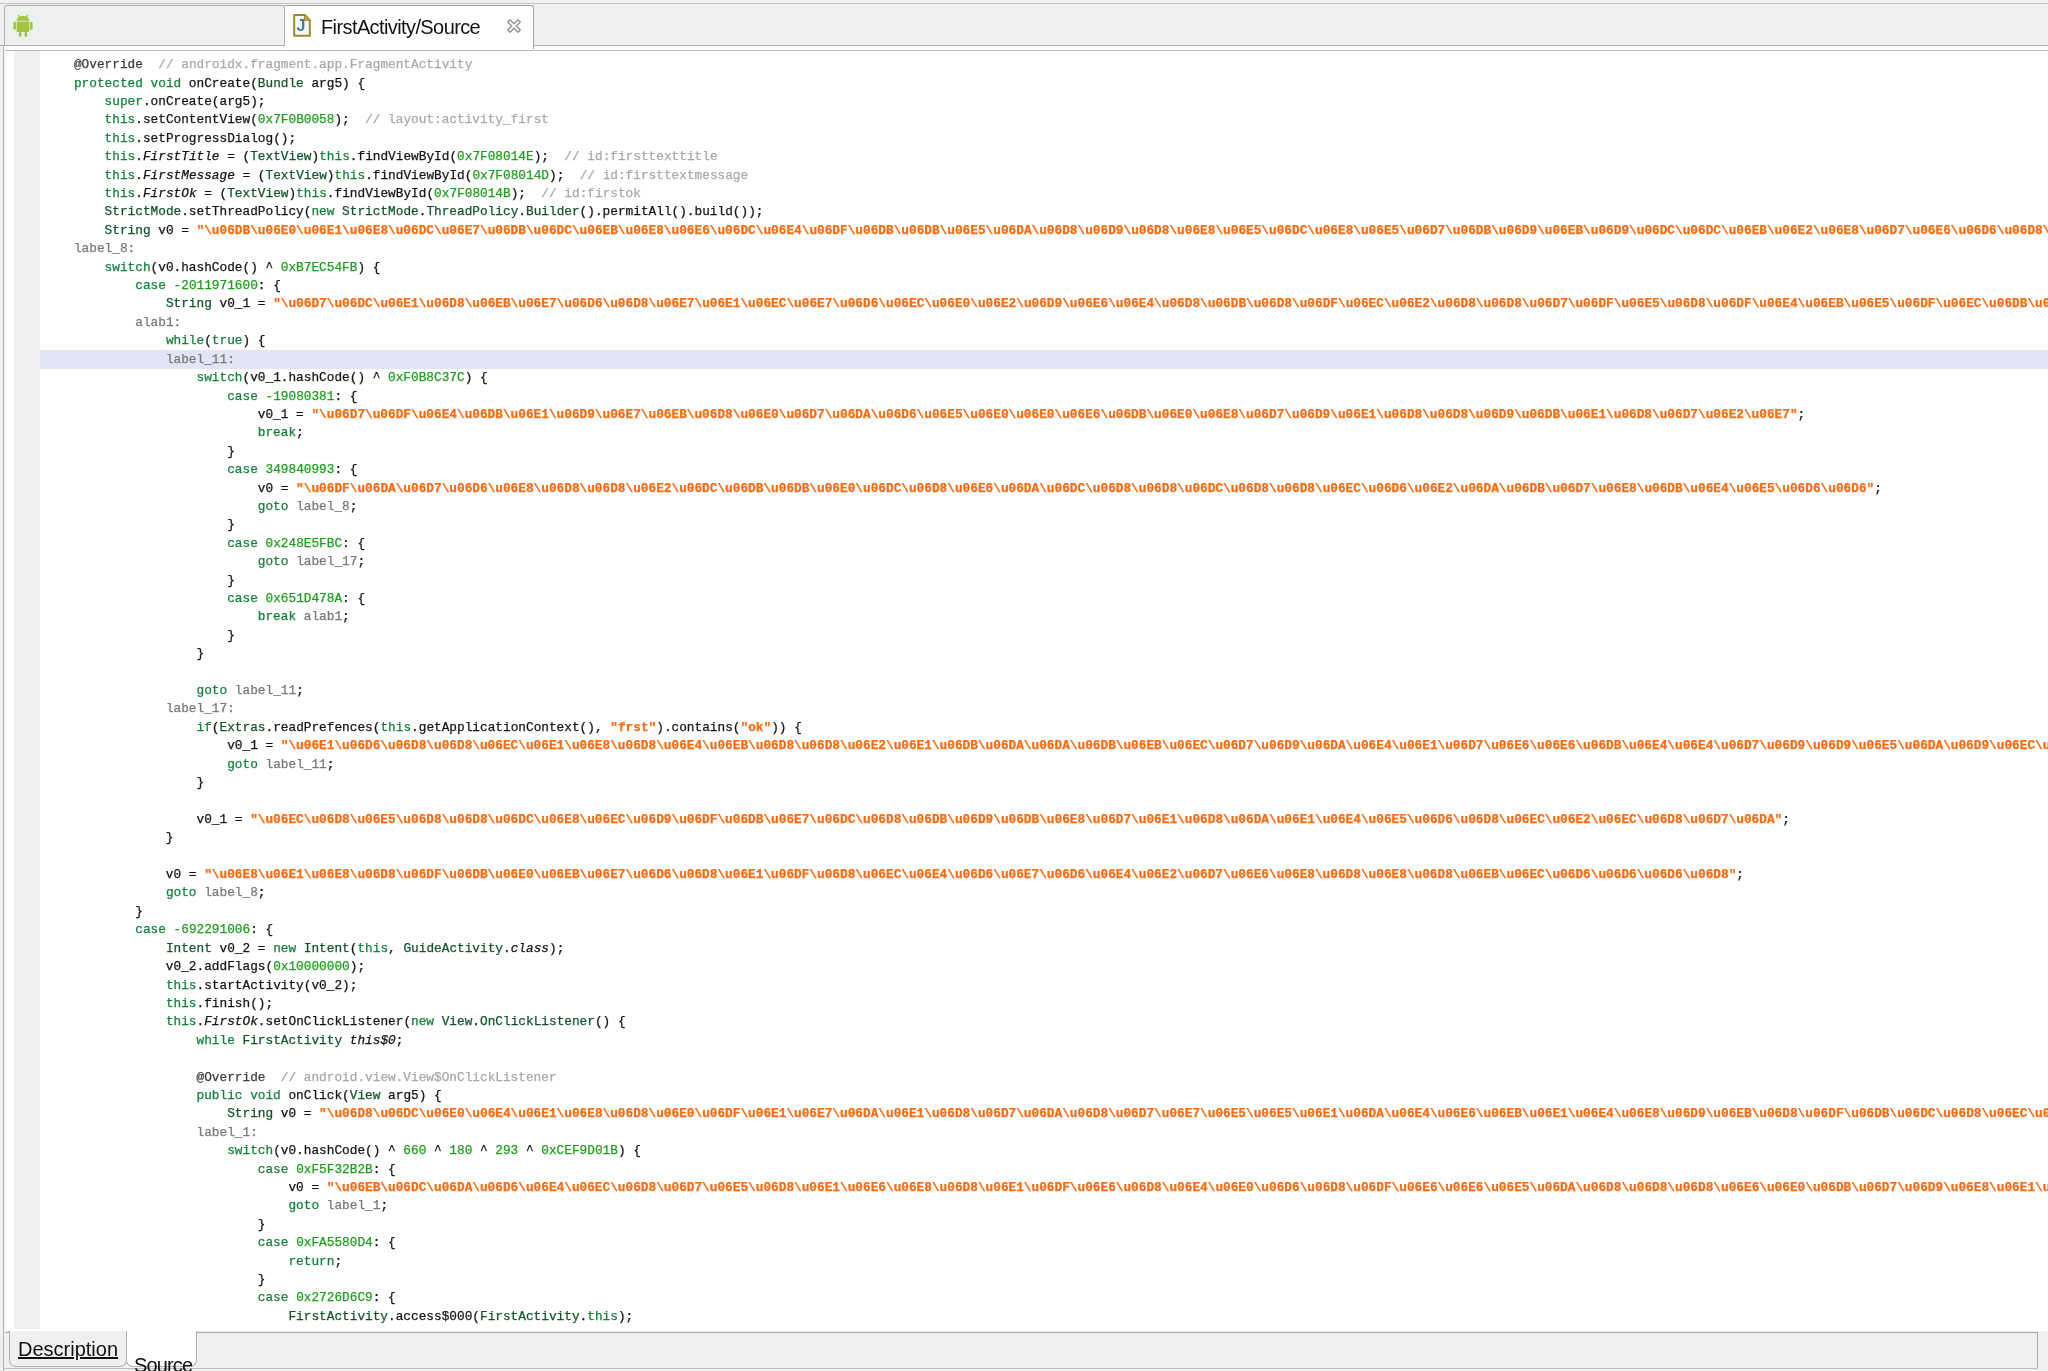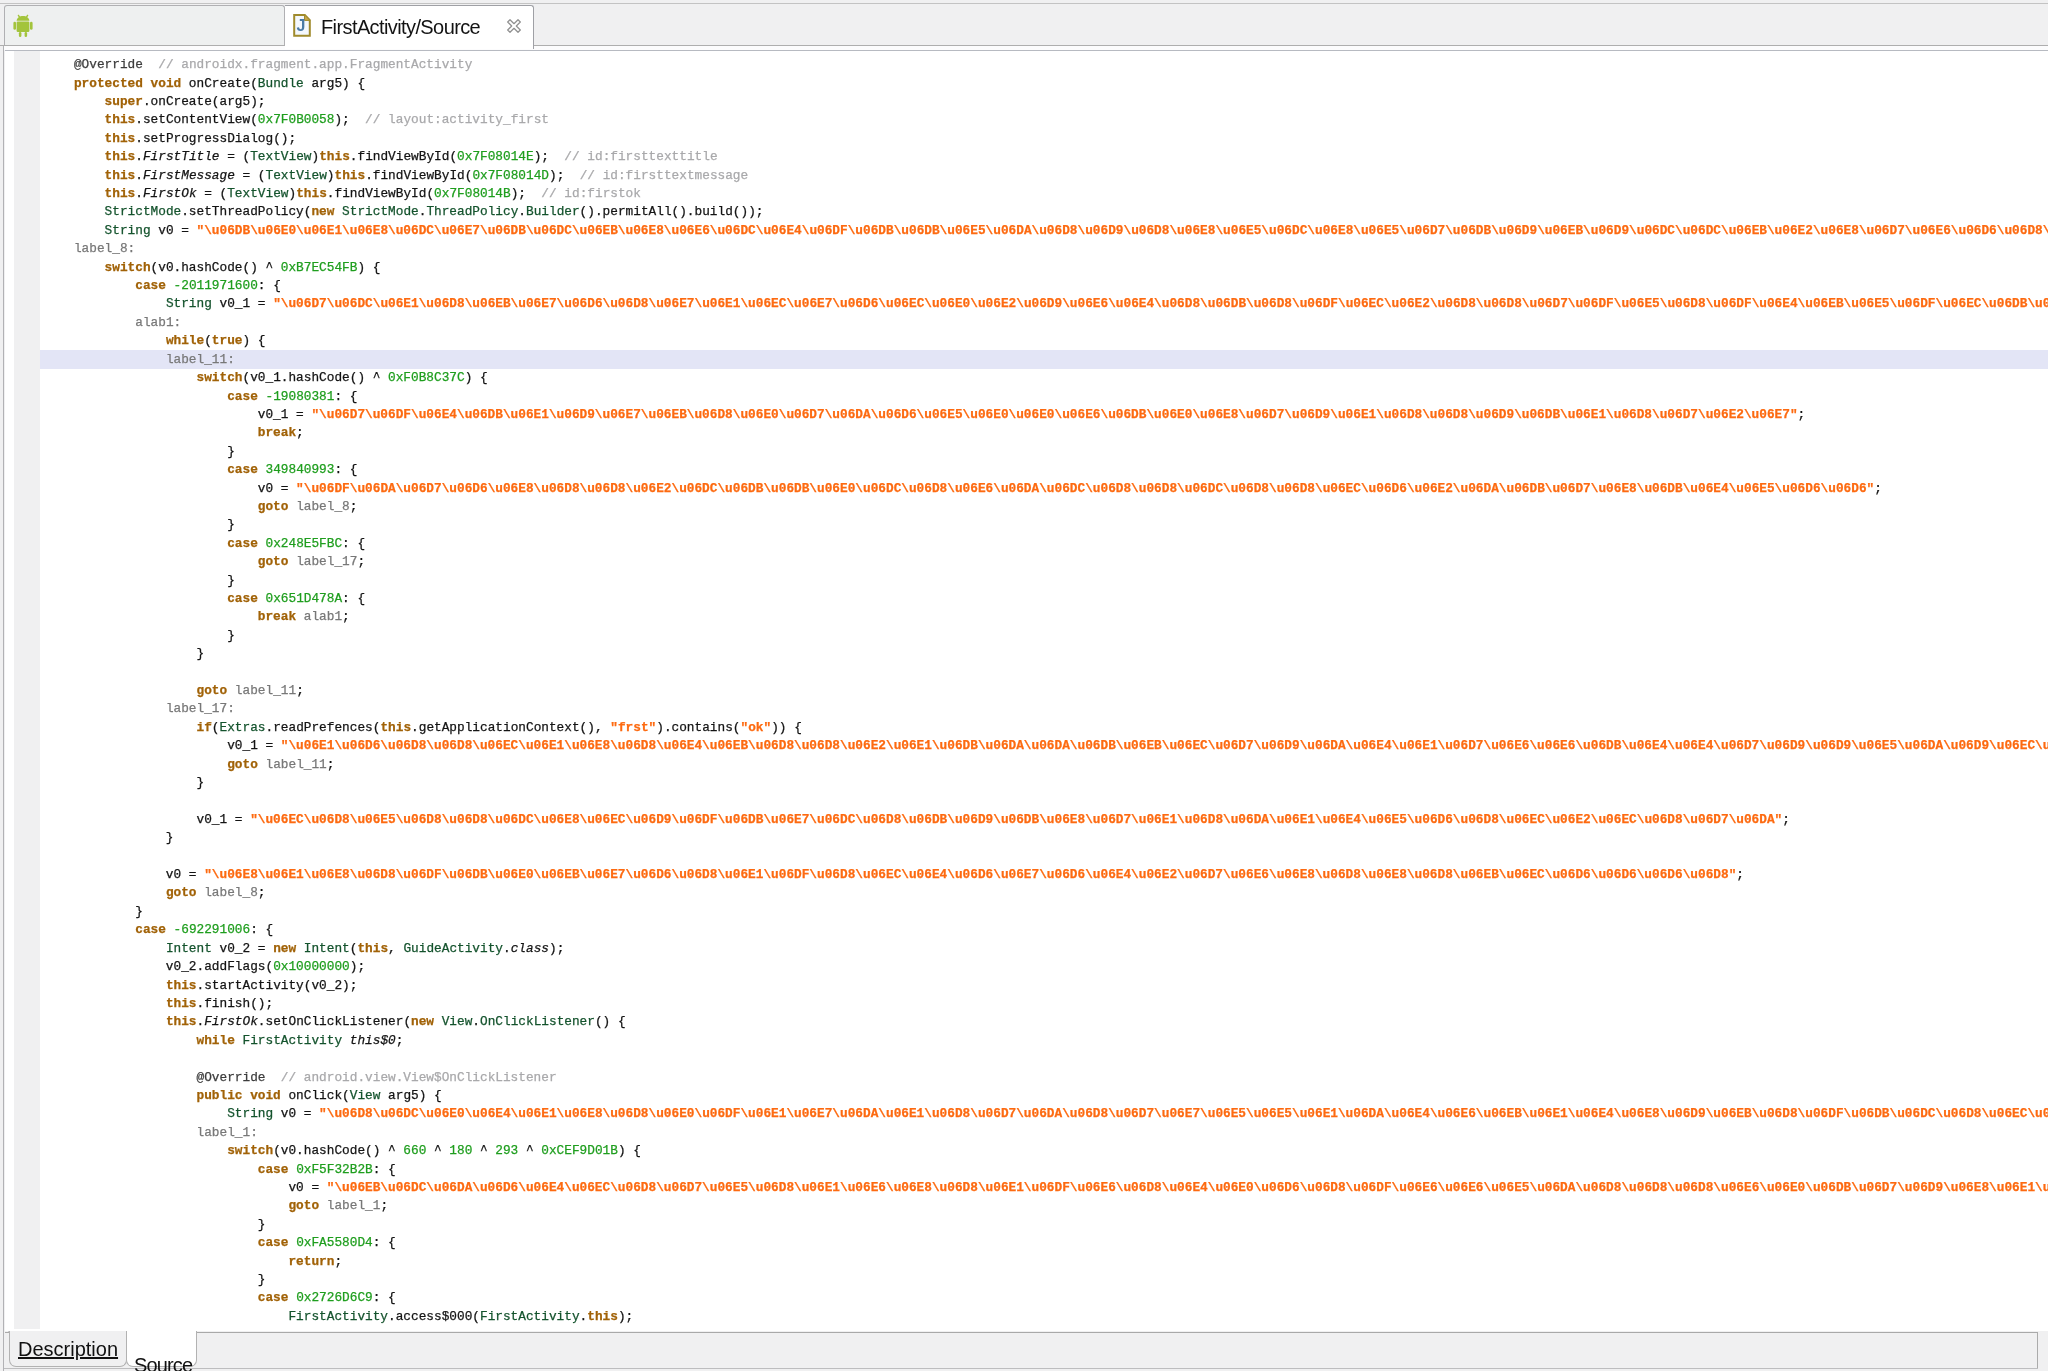--- a/index.html
+++ b/index.html
@@ -15,21 +15,21 @@
 #tab1 .lbl{position:absolute;left:35.5px;top:8.4px;font-size:23px;letter-spacing:0.2px;white-space:nowrap;margin-top:36px;}
 #tab2{left:285px;width:249px;height:44px;background:#ffffff;border:1px solid #9fa0a5;border-left:none;border-bottom:none;border-radius:0 3px 0 0;z-index:5;}
 #tab2 .lbl{position:absolute;left:36px;top:9.7px;font-size:20px;letter-spacing:-0.6px;white-space:nowrap;}
 .droid{position:absolute;left:7px;top:7px;}
 .jdoc{position:absolute;left:8px;top:8px;}
 .closex{position:absolute;left:221px;top:12px;}
 #editor{position:absolute;left:5px;top:51px;width:2043px;height:1280px;background:#ffffff;}
 #gutter{position:absolute;left:14px;top:51px;width:26px;height:1278px;background:#f0f0f1;}
 #hl{position:absolute;left:40px;top:350px;width:2008px;height:19px;background:#e3e5f6;}
 #code{position:absolute;left:43.3px;top:56.2px;margin:0;font-family:"Liberation Mono",monospace;font-size:12.78px;line-height:18.4px;white-space:pre;color:#141414;z-index:3;-webkit-text-stroke:0.25px;}
-#code .k{color:#a16207;font-weight:bold;}
+#code .k{color:#15803d;font-weight:normal;}
 #code .t{color:#14532d;}
 #code .n{color:#1f9e1e;font-weight:normal;}
 #code .s{color:#fd6a10;font-weight:bold;}
 #code .c{color:#a9a9ab;}
 #code .l{color:#787878;}
 #code .f{font-style:italic;}
 #code .a{color:#3d3d3d;}
 #botbar{position:absolute;left:5px;top:1332px;width:2033px;height:37px;background:#f0f0f1;border-top:1px solid #a9a9a9;border-right:1px solid #ababab;box-sizing:border-box;}
 #botline{position:absolute;left:4px;top:1368px;width:2034px;height:1px;background:#bdbdbf;}
 .btab{position:absolute;top:1331px;height:36px;box-sizing:border-box;color:#111;border:1px solid #b2b2b2;border-top:none;border-radius:0 0 7px 7px;}

